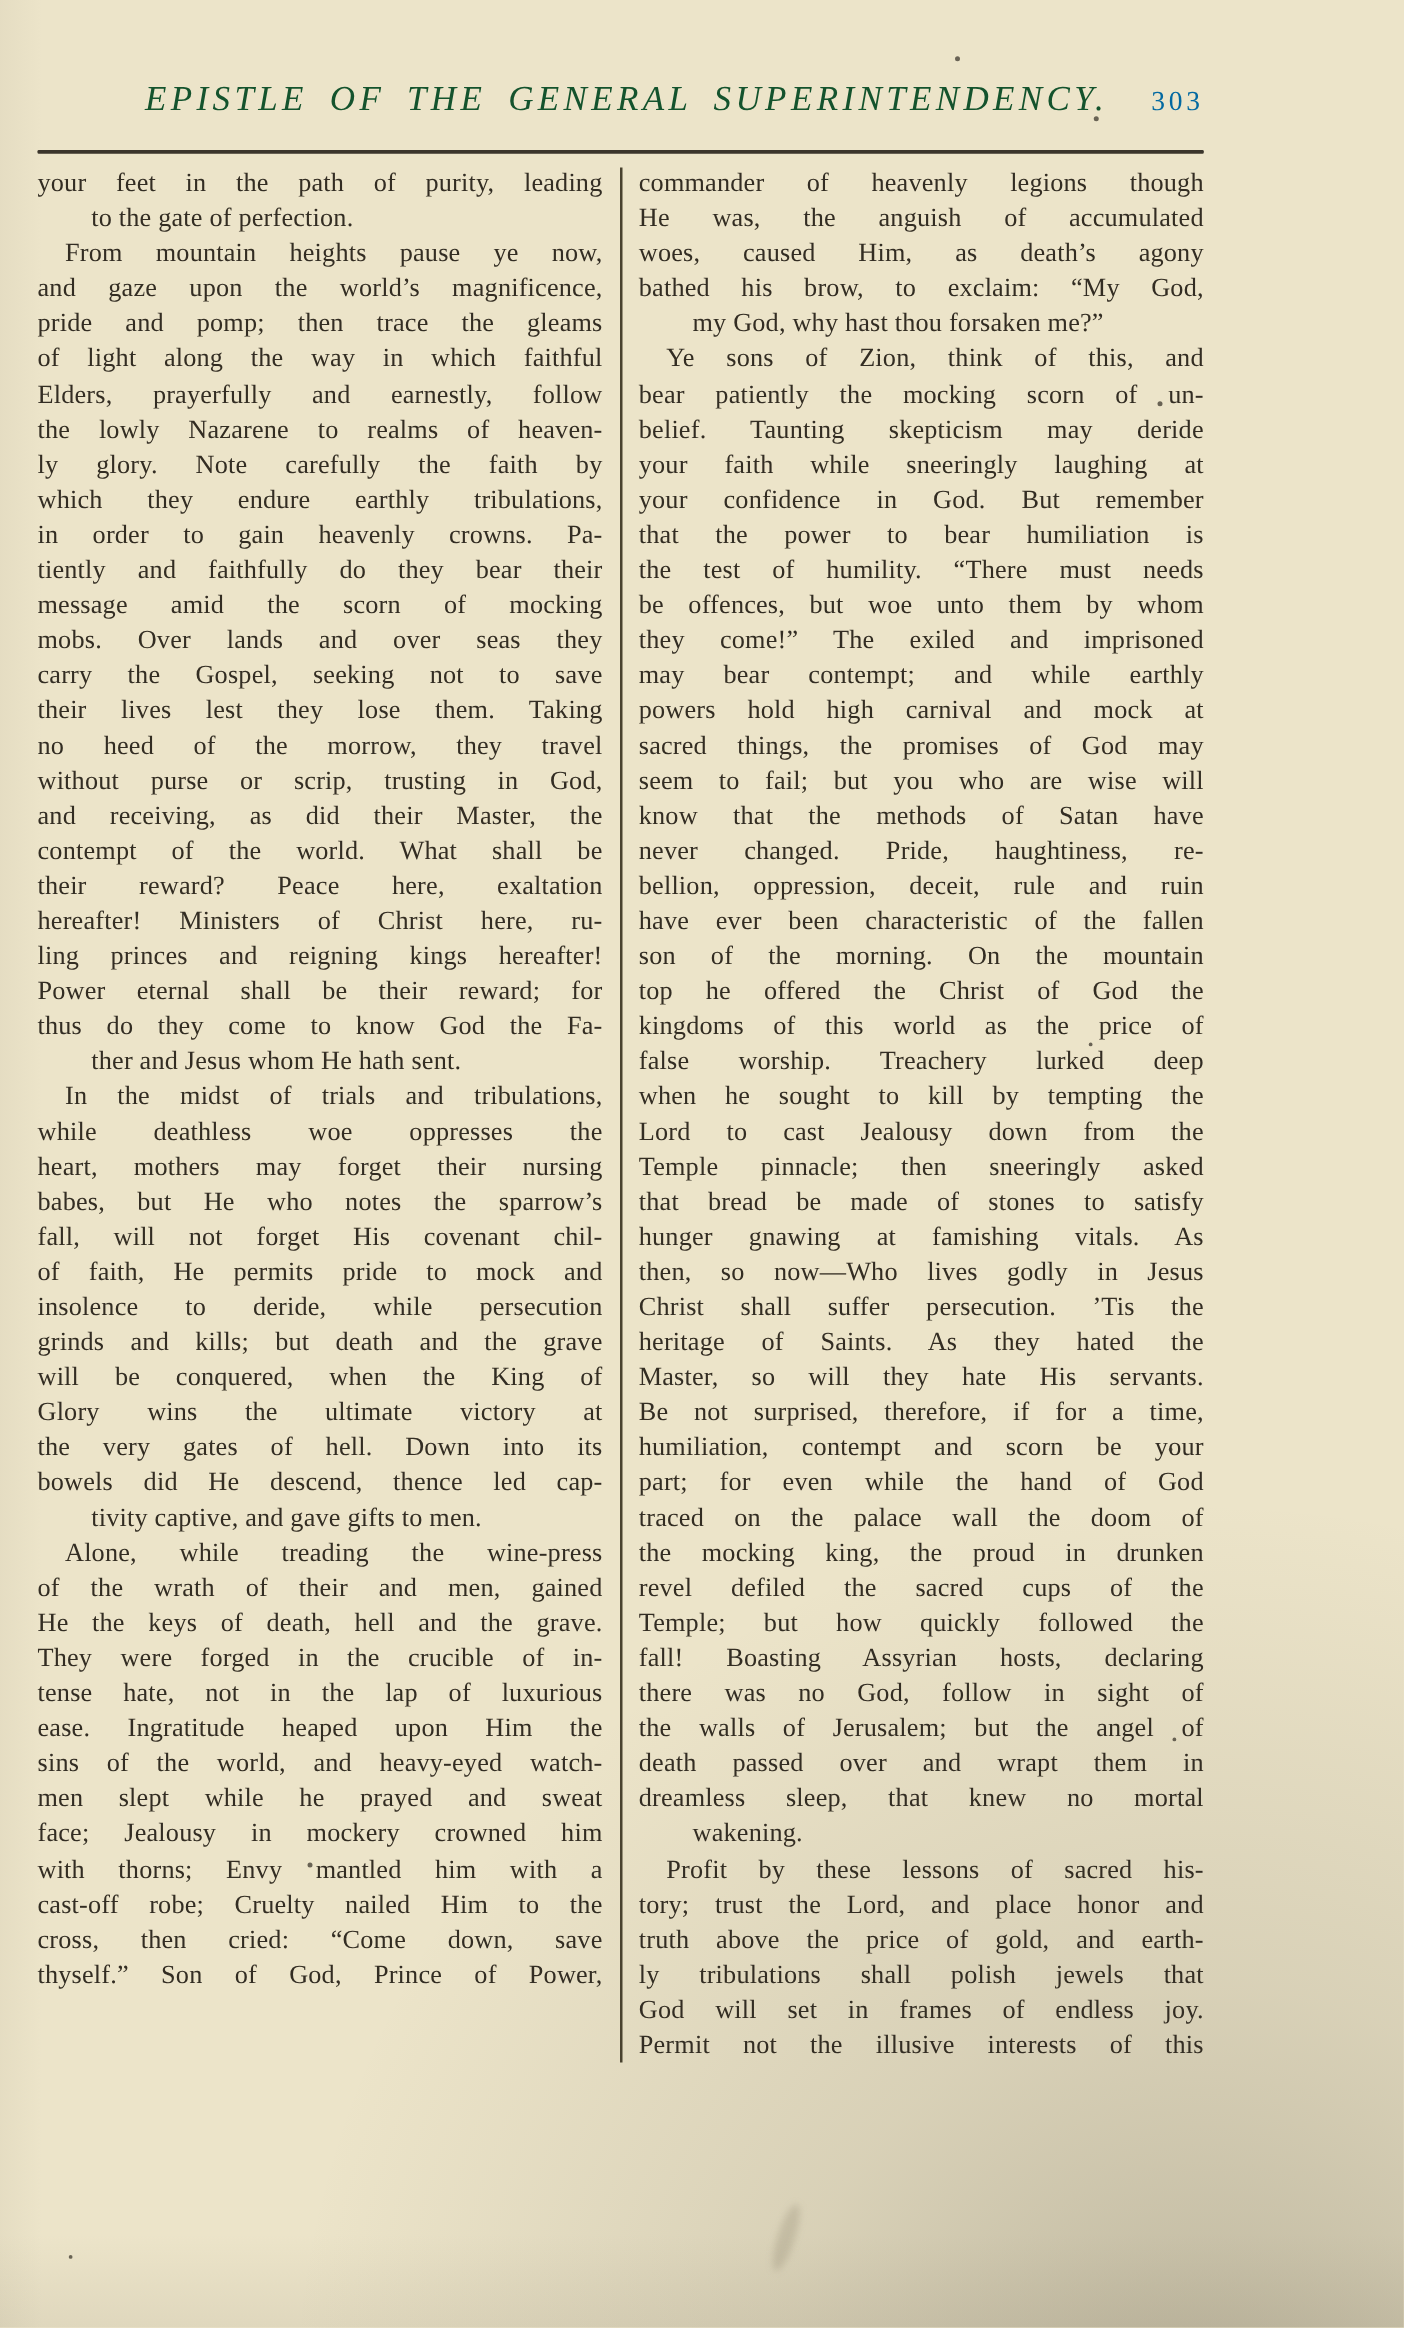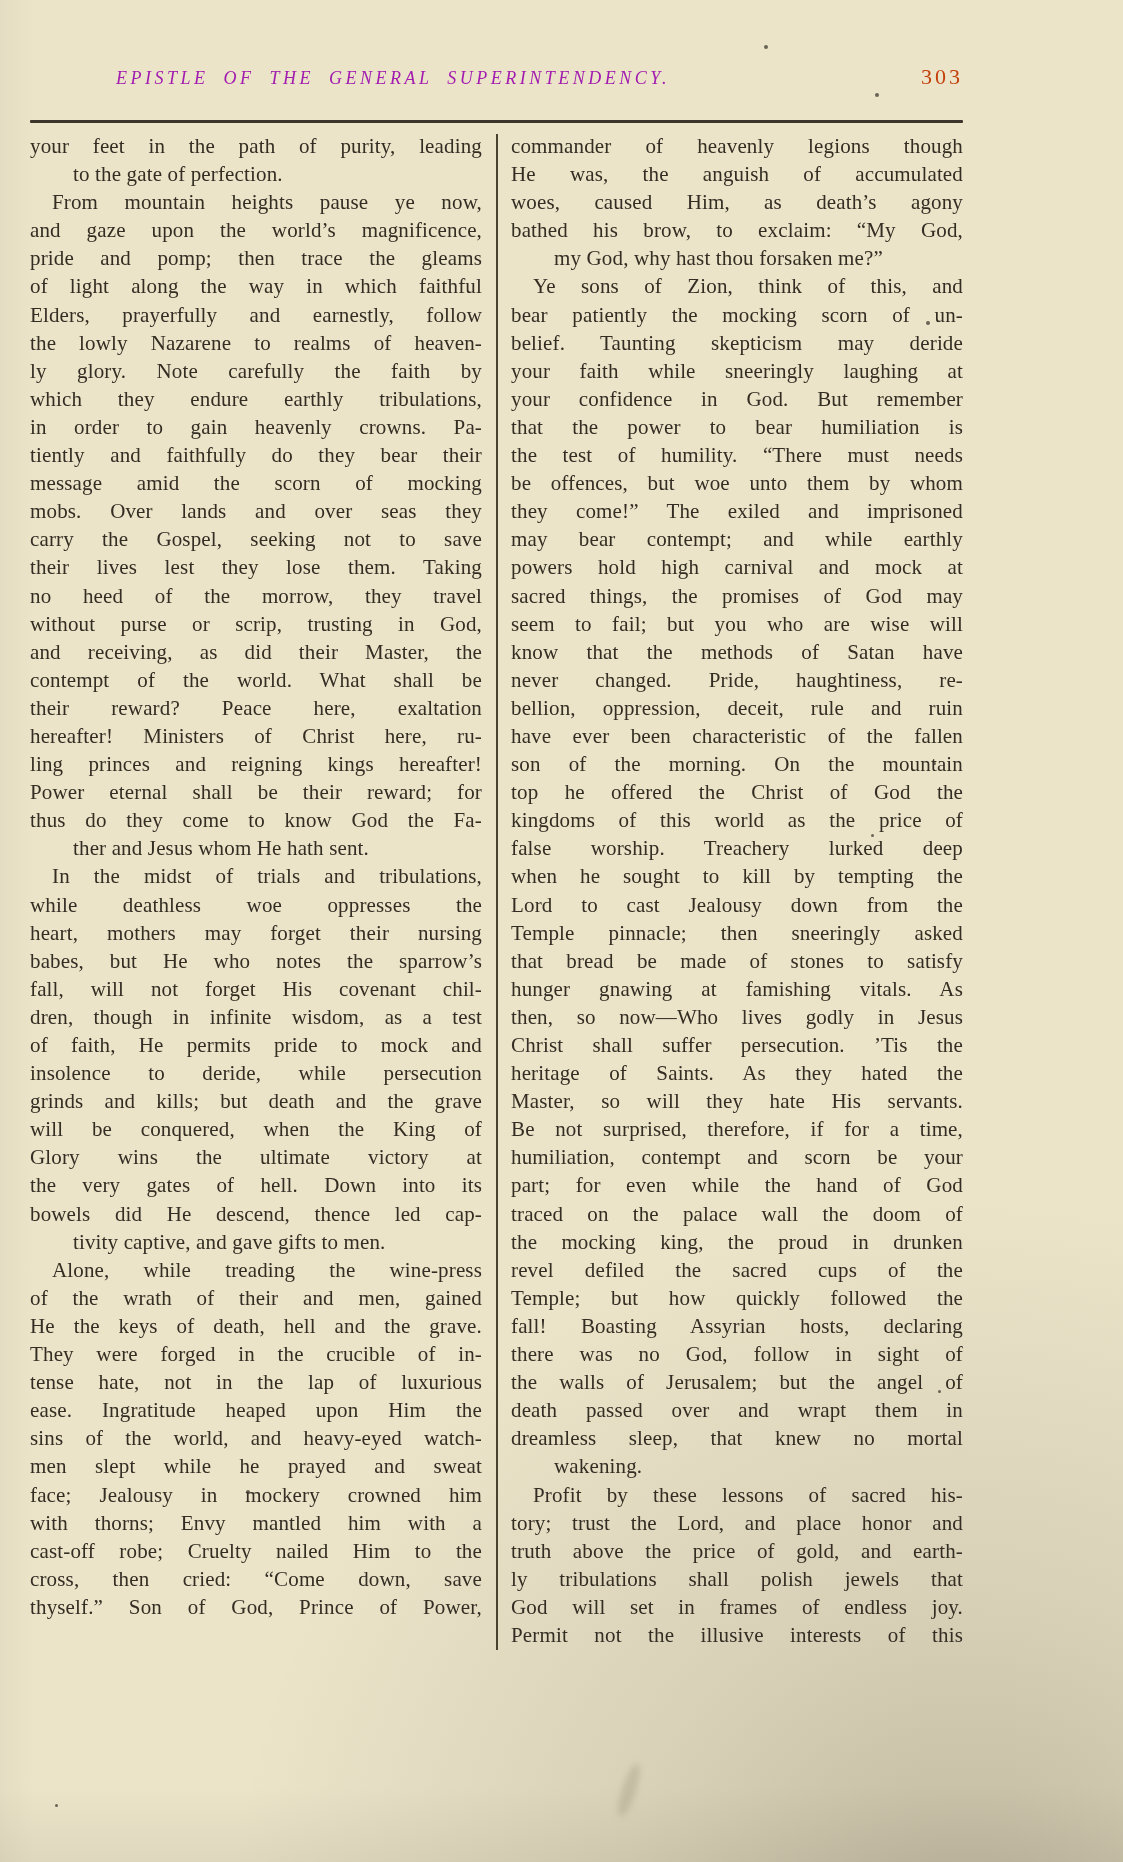--- a/index.html
+++ b/index.html
@@ -17,31 +17,31 @@
   }
   .text-block { position: absolute; left: 30px; top: 0; width: 933px; height: 1862px; }
 
   .page-header {
     position: absolute; top: 64px; left: 0; right: 0;
     display: flex; align-items: baseline;
   }
   .header-title {
     margin-left: 86px;
     font-style: italic;
-    font-size: 18px;
+    font-size: 28px;
     letter-spacing: 3.5px;
     word-spacing: 7px;
-    color: #a21caf;
+    color: #14532d;
     white-space: nowrap;
   }
   .page-number {
     margin-left: auto;
     font-size: 22px;
     letter-spacing: 3px;
-    color: #c2410c;
+    color: #0369a1;
   }
   .header-rule {
     position: absolute; top: 120px; left: 0;
     width: 100%; height: 3px;
     background: #3b352b;
     border-radius: 1px;
   }
 
   .columns { position: absolute; top: 132px; left: 0; display: flex; }
   .col { width: 452px; }
@@ -114,21 +114,20 @@
         <div class="line">hereafter!  Ministers of Christ here, ru-</div>
         <div class="line">ling princes and reigning kings hereafter!</div>
         <div class="line">Power eternal shall be their reward; for</div>
         <div class="line">thus do they come to know God the Fa-</div>
         <div class="line para-end">ther and Jesus whom He hath sent.</div>
         <div class="line indent">In the midst of trials and tribulations,</div>
         <div class="line">while deathless woe oppresses the</div>
         <div class="line">heart, mothers may forget their nursing</div>
         <div class="line">babes, but He who notes the sparrow’s</div>
         <div class="line">fall, will not forget His covenant chil-</div>
-        <div class="line">dren, though in infinite wisdom, as a test</div>
         <div class="line">of faith, He permits pride to mock and</div>
         <div class="line">insolence to deride, while persecution</div>
         <div class="line">grinds and kills; but death and the grave</div>
         <div class="line">will be conquered, when the King of</div>
         <div class="line">Glory wins the ultimate victory at</div>
         <div class="line">the very gates of hell.  Down into its</div>
         <div class="line">bowels did He descend, thence led cap-</div>
         <div class="line para-end">tivity captive, and gave gifts to men.</div>
         <div class="line indent">Alone, while treading the wine-press</div>
         <div class="line">of the wrath of their and men, gained</div>

